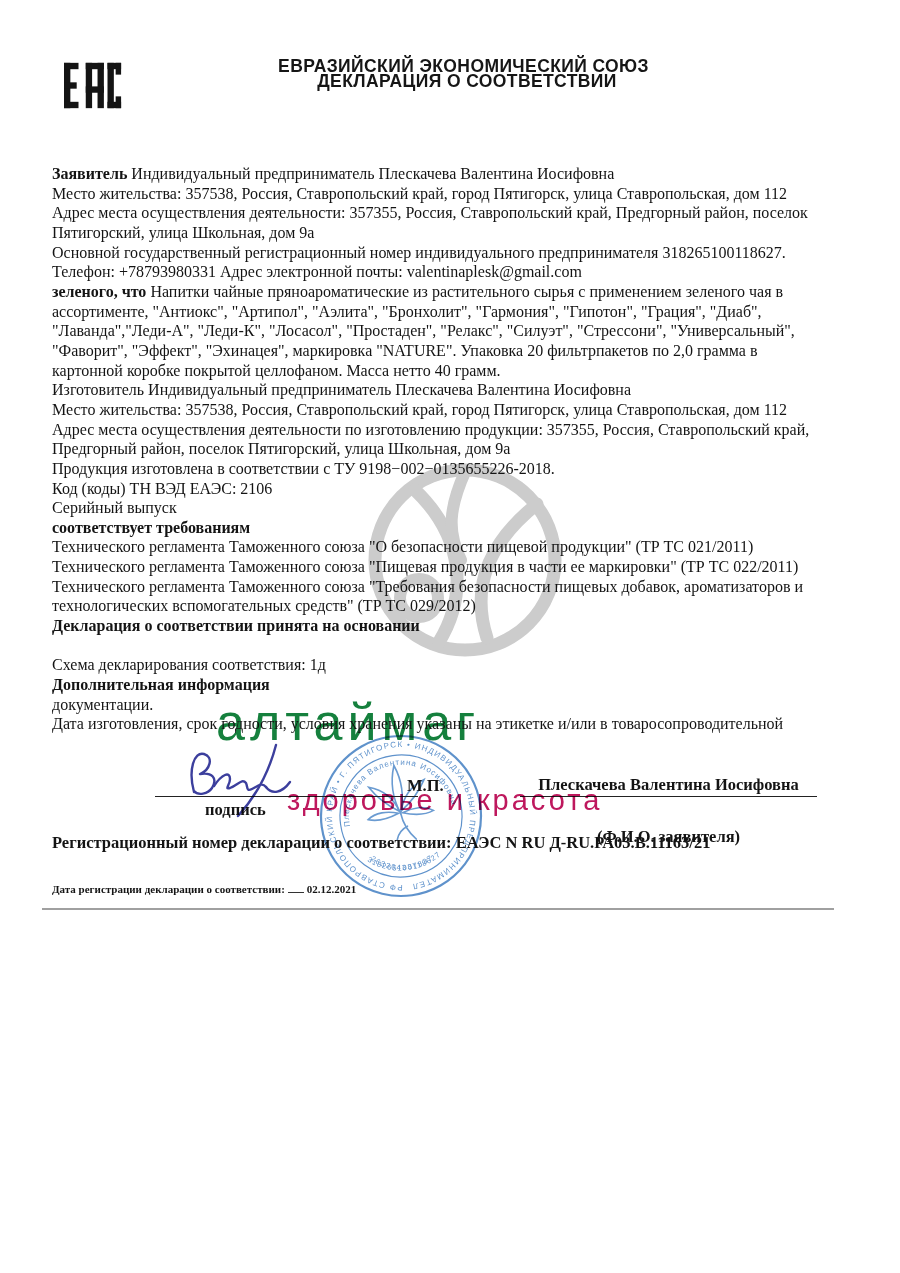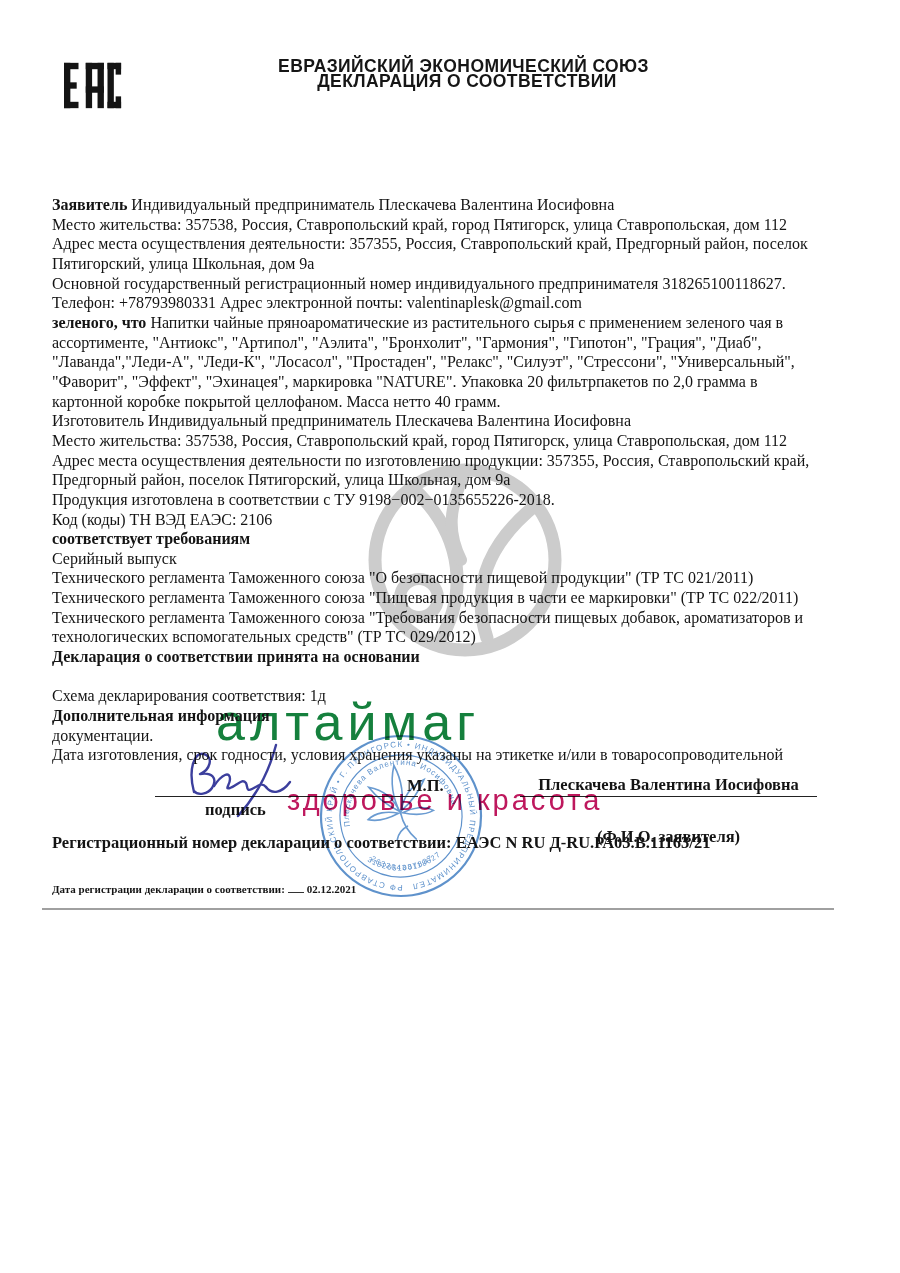--- a/index.html
+++ b/index.html
@@ -10,21 +10,21 @@
   }
   
   .eac-logo{position:absolute;left:64px;top:62px;width:58px;height:47px;z-index:4;}
   .title-line{position:absolute;left:0;top:0;width:100%;box-sizing:border-box;padding-left:34px;
     text-align:center;font-family:"Liberation Sans",sans-serif;font-weight:bold;
     font-size:17.5px;letter-spacing:.4px;color:#161616;z-index:4;}
   .title-1{top:56px;padding-left:27px;}
   .title-2{top:71px;}
   
   .doc-body{position:absolute;left:52px;top:164px;width:830px;
-    font-size:16px;line-height:19.65px;z-index:4;margin-top:31px;}
+    font-size:16px;line-height:19.65px;z-index:4;}
   .doc-line{white-space:nowrap;min-height:19.65px;}
   .doc-line b{font-weight:bold;}
   
   .wm-circle{position:absolute;left:353px;top:448px;width:225px;height:225px;z-index:2;
     mix-blend-mode:multiply;opacity:.95;}
   .wm-brand{position:absolute;left:216px;top:682px;z-index:2;
     font-family:"Liberation Sans",sans-serif;font-weight:normal;
     font-size:52px;letter-spacing:5px;color:#15803d;mix-blend-mode:multiply;line-height:80px;}
   .wm-tagline{position:absolute;left:287px;top:784px;z-index:6;
     font-family:"Liberation Sans",sans-serif;font-size:29px;letter-spacing:3px;
@@ -103,22 +103,22 @@
       <div class="doc-line">ассортименте, "Антиокс", "Артипол", "Аэлита", "Бронхолит", "Гармония", "Гипотон", "Грация", "Диаб",</div>
       <div class="doc-line">"Лаванда","Леди-А", "Леди-К", "Лосасол", "Простаден", "Релакс", "Силуэт", "Стрессони", "Универсальный",</div>
       <div class="doc-line">"Фаворит", "Эффект", "Эхинацея", маркировка "NATURE". Упаковка 20 фильтрпакетов по 2,0 грамма в</div>
       <div class="doc-line">картонной коробке покрытой целлофаном. Масса нетто 40 грамм.</div>
       <div class="doc-line">Изготовитель Индивидуальный предприниматель Плескачева Валентина Иосифовна</div>
       <div class="doc-line">Место жительства: 357538, Россия, Ставропольский край, город Пятигорск, улица Ставропольская, дом 112</div>
       <div class="doc-line">Адрес места осуществления деятельности по изготовлению продукции: 357355, Россия, Ставропольский край,</div>
       <div class="doc-line">Предгорный район, поселок Пятигорский, улица Школьная, дом 9а</div>
       <div class="doc-line">Продукция изготовлена в соответствии с ТУ 9198−002−0135655226-2018.</div>
       <div class="doc-line">Код (коды) ТН ВЭД ЕАЭС: 2106</div>
+      <div class="doc-line">Серийный выпуск</div>
       <div class="doc-line"><b>соответствует требованиям</b></div>
-      <div class="doc-line">Серийный выпуск</div>
       <div class="doc-line">Технического регламента Таможенного союза "О безопасности пищевой продукции" (ТР ТС 021/2011)</div>
       <div class="doc-line">Технического регламента Таможенного союза "Пищевая продукция в части ее маркировки" (ТР ТС 022/2011)</div>
       <div class="doc-line">Технического регламента Таможенного союза "Требования безопасности пищевых добавок, ароматизаторов и</div>
       <div class="doc-line">технологических вспомогательных средств" (ТР ТС 029/2012)</div>
       <div class="doc-line"><b>Декларация о соответствии принята на основании</b></div>
       <div class="doc-line">&nbsp;</div>
       <div class="doc-line">Схема декларирования соответствия: 1д</div>
       <div class="doc-line"><b>Дополнительная информация</b></div>
       <div class="doc-line">документации.</div>
       <div class="doc-line">Дата изготовления, срок годности, условия хранения указаны на этикетке и/или в товаросопроводительной</div>

